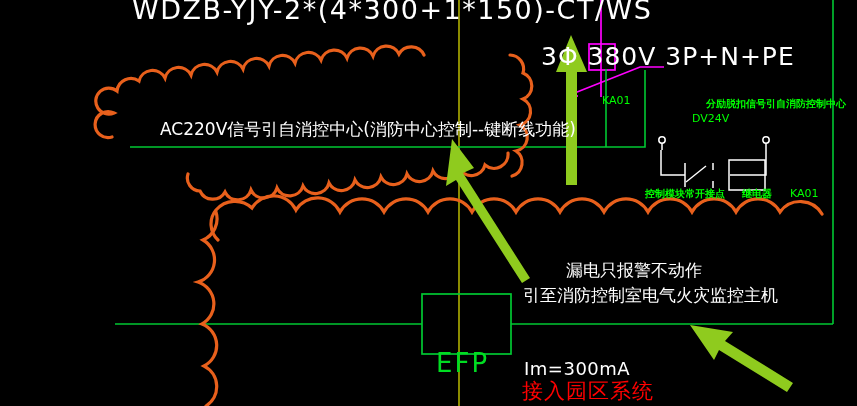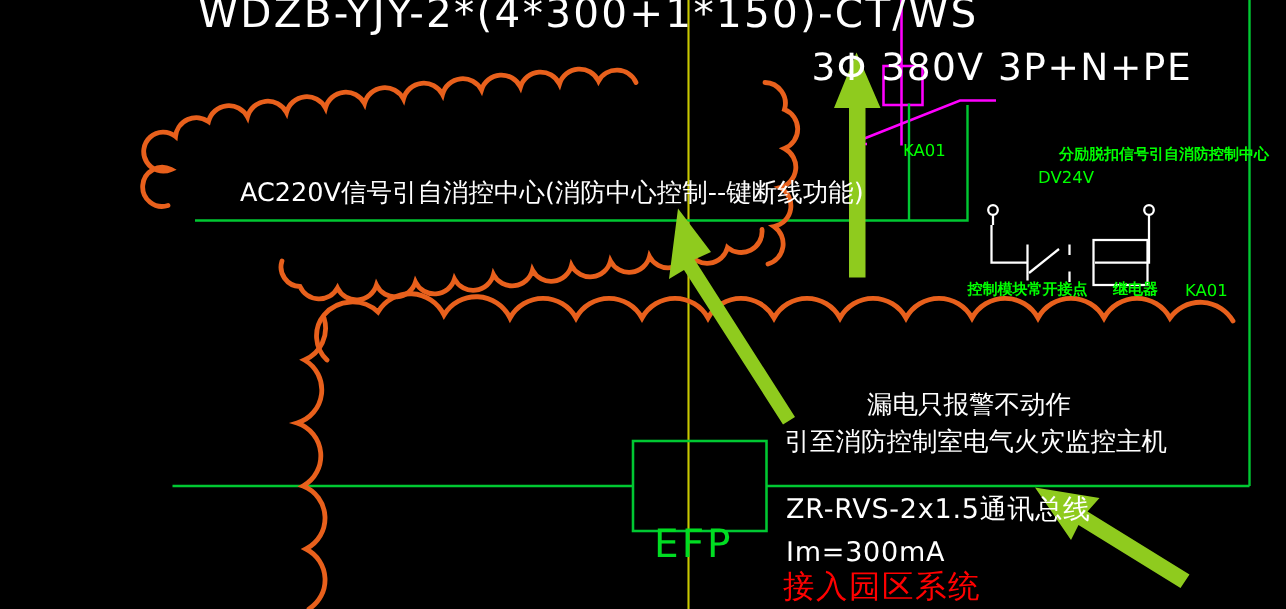--- a/index.html
+++ b/index.html
@@ -182,41 +182,40 @@
 
       <polygon points="452,139 474,168 463,173 530,278 522,283 456,180 446,186"></polygon>
 
       <polygon points="690,325 733,332 725,341 793,383 787,392 719,350 714,360"></polygon>
     </g>
 
   </svg>
 
   <div class="txt cad-white title-main" style="left:132px; top:-4px;">WDZB-YJY-2*(4*300+1*150)-CT/WS</div>
 
-  <div class="txt cad-white volt-label" style="left:541px; top:32px;">3Φ  380V 3P+N+PE</div>
+  <div class="txt cad-white volt-label" style="left:541px; top:44px;">3Φ  380V 3P+N+PE</div>
 
   <div class="txt cad-white note-cn" style="left:160px; top:121px;">AC220V信号引自消控中心(消防中心控制--键断线功能)</div>
 
   <div class="txt cad-green tiny-green" style="left:602px; top:95px;">KA01</div>
 
   <div class="txt cad-green small-green" style="left:668px; top:99px;margin-left:38px;">分励脱扣信号引自消防控制中心</div>
 
   <div class="txt cad-green tiny-green" style="left:692px; top:113px;">DV24V</div>
 
   <div class="txt cad-green small-green" style="left:645px; top:189px;">控制模块常开接点</div>
 
   <div class="txt cad-green small-green" style="left:742px; top:189px;">继电器</div>
 
   <div class="txt cad-green tiny-green" style="left:790px; top:188px;">KA01</div>
 
   <div class="txt efp-text" style="left:436px; top:306px;">EFP</div>
 
-  <div class="txt cad-white note-cn" style="left:578px; top:262px;">漏电只报警不动作</div>
+  <div class="txt cad-white note-cn" style="left:566px; top:262px;">漏电只报警不动作</div>
 
   <div class="txt cad-white note-cn" style="left:523px; top:287px;">引至消防控制室电气火灾监控主机</div>
 
-  <div class="txt cad-white note-lat" style="left:524px; top:331px;">ZR-RVS-2x1.5通讯总线</div>
 
   <div class="txt cad-white note-lat" style="left:524px; top:360px;">Im=300mA</div>
 
   <div class="txt cad-red red-note" style="left:522px; top:381px;">接入园区系统</div>
 
 </div>
 
 </body></html>

